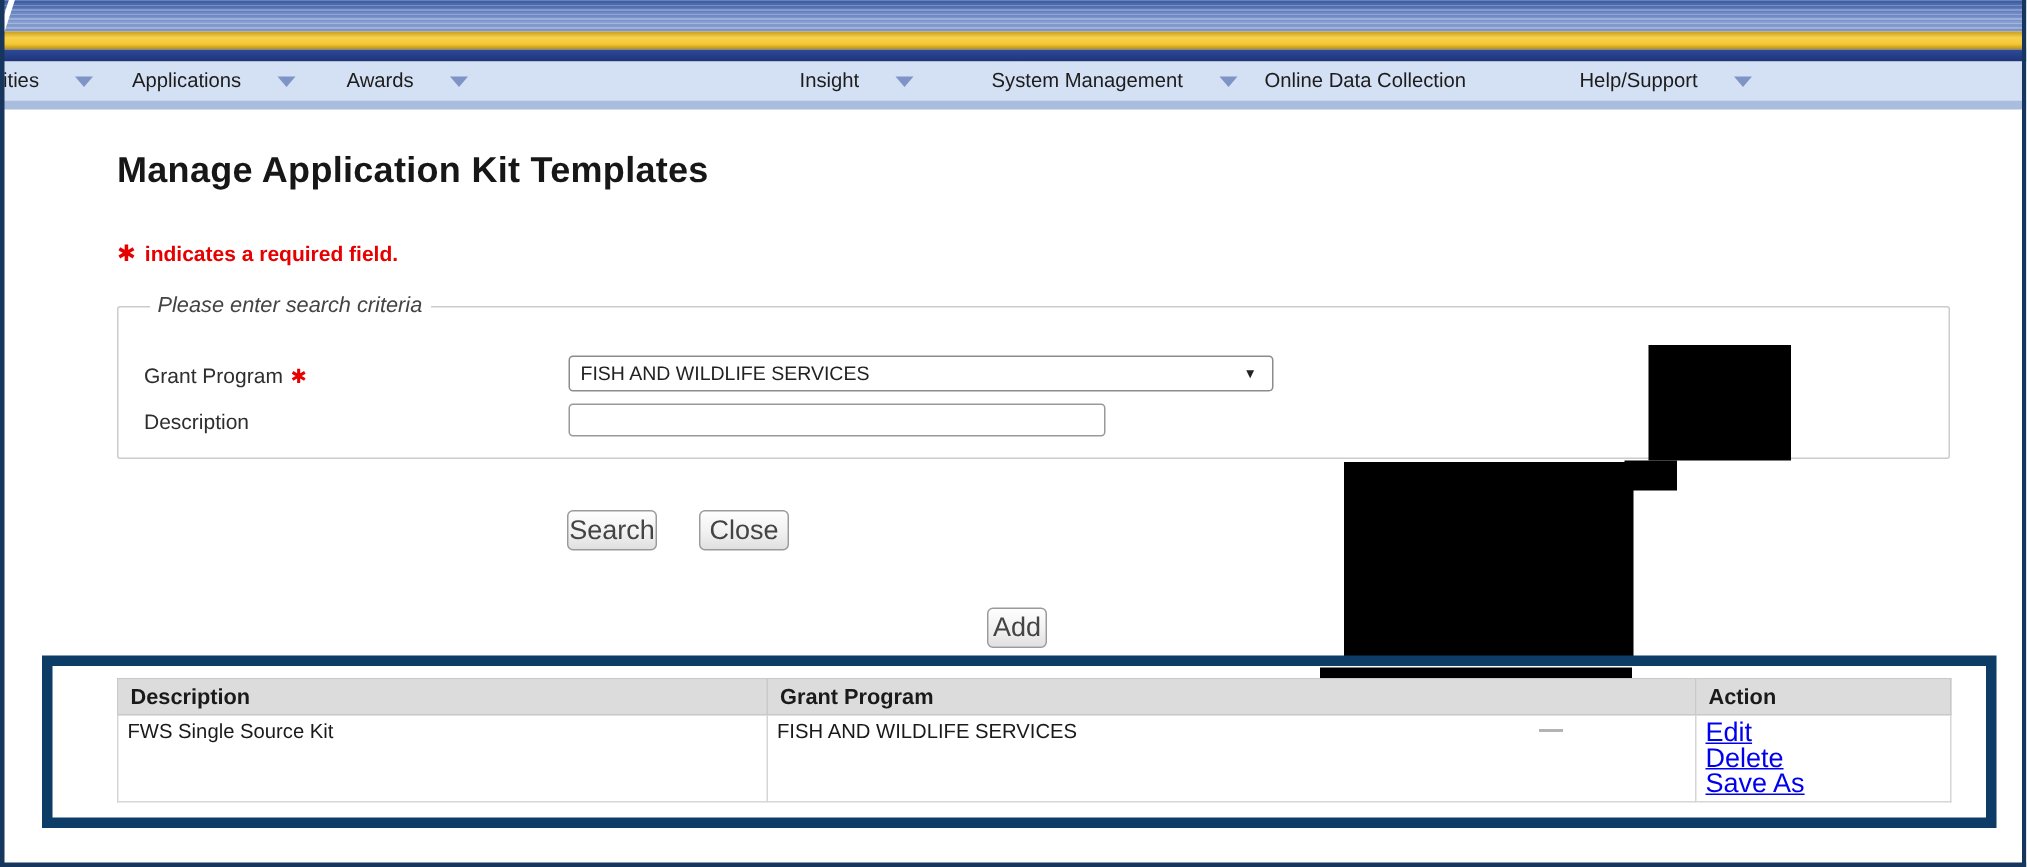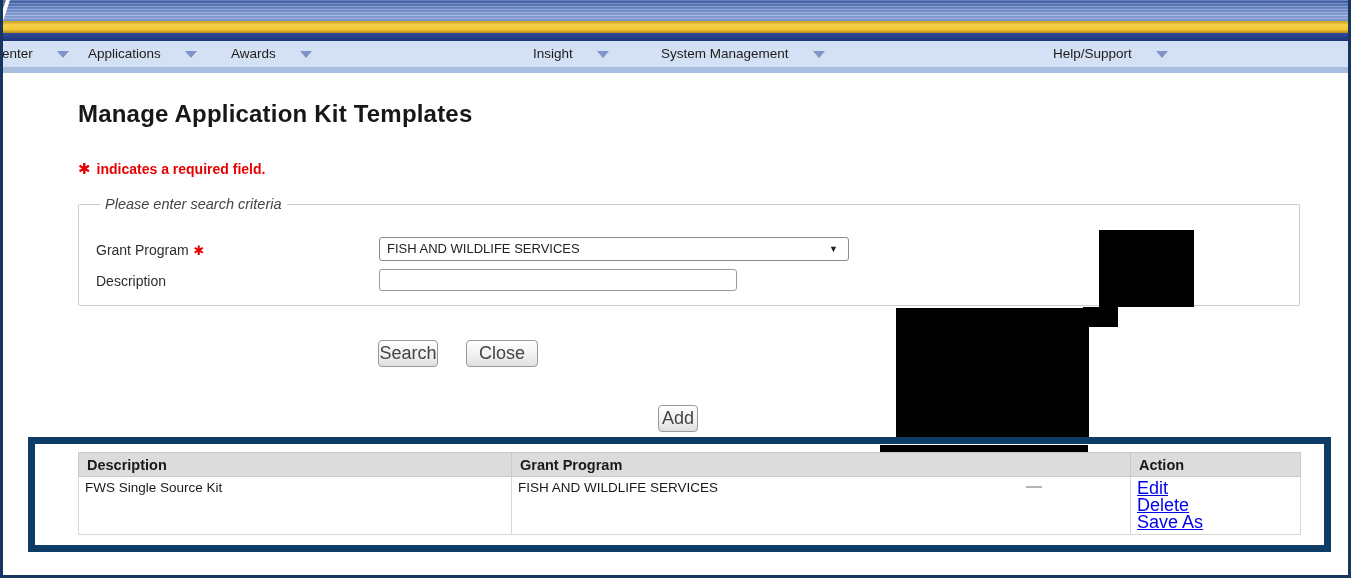--- a/index.html
+++ b/index.html
@@ -53,21 +53,21 @@
     background:#fff;border:1px solid #8c8c8c;border-radius:3px;font-size:13px;color:#222;
     line-height:22px;padding-left:7px;cursor:default;}
   .select-arrow{position:absolute;right:10px;top:7px;font-size:9px;color:#222;line-height:9px;}
   .text-input{position:absolute;left:300px;top:57px;width:358px;height:22px;box-sizing:border-box;
     background:#fff;border:1px solid #999;border-radius:3px;font-size:13px;color:#222;padding:0 6px;outline:none;}
 
   .btn{position:absolute;box-sizing:border-box;border:1px solid #9a9a9a;border-radius:4px;
     background:linear-gradient(180deg,#fefefe 0%,#f1f1f1 55%,#e0e0e0 100%);
     color:#444;font-size:18px;font-family:inherit;text-align:center;padding:0;cursor:pointer;}
   .btn-search{left:378px;top:340px;width:60px;height:27px;}
-  .btn-close{left:466px;top:340px;width:72px;height:27px;}
+  .btn-close{left:466px;top:340px;width:60px;height:27px;}
   .btn-add{left:658px;top:405px;width:40px;height:27px;}
 
   
   .highlight-rect{position:absolute;left:28px;top:437px;width:1303px;height:115px;box-sizing:border-box;
     border:7px solid #0d3c66;z-index:6;pointer-events:none;}
 
   
   .results{position:absolute;left:78px;top:452px;width:1222px;border-collapse:collapse;z-index:2;
     font-size:13.5px;color:#1a1a1a;table-layout:fixed;}
   .results th{background:#dcdcdc;border:1px solid #c9c9c9;text-align:left;font-size:14.5px;
@@ -90,38 +90,41 @@
 <div class="frame">
 
   <div class="topbar">
     <div class="logo-slash"></div>
   </div>
   <div class="goldbar"></div>
   <div class="navyline"></div>
 
   <div class="navbar">
     <div class="nav-item ni-0">
-      <span>enter</span>
+      <span>ities</span>
       <span class="nav-arrow"></span>
     </div>
     <div class="nav-item ni-1">
       <span>Applications</span>
       <span class="nav-arrow"></span>
     </div>
     <div class="nav-item ni-2">
       <span>Awards</span>
       <span class="nav-arrow"></span>
     </div>
     <div class="nav-item ni-4">
       <span>Insight</span>
       <span class="nav-arrow"></span>
     </div>
     <div class="nav-item ni-5">
       <span>System Management</span>
       <span class="nav-arrow"></span>
+    </div>
+    <div class="nav-item ni-6">
+      <span>Online Data Collection</span>
     </div>
     <div class="nav-item ni-7">
       <span>Help/Support</span>
       <span class="nav-arrow"></span>
     </div>
   </div>
   <div class="navedge"></div>
 
   <h1 class="page-title">Manage Application Kit Templates</h1>
   <div class="required-note">

